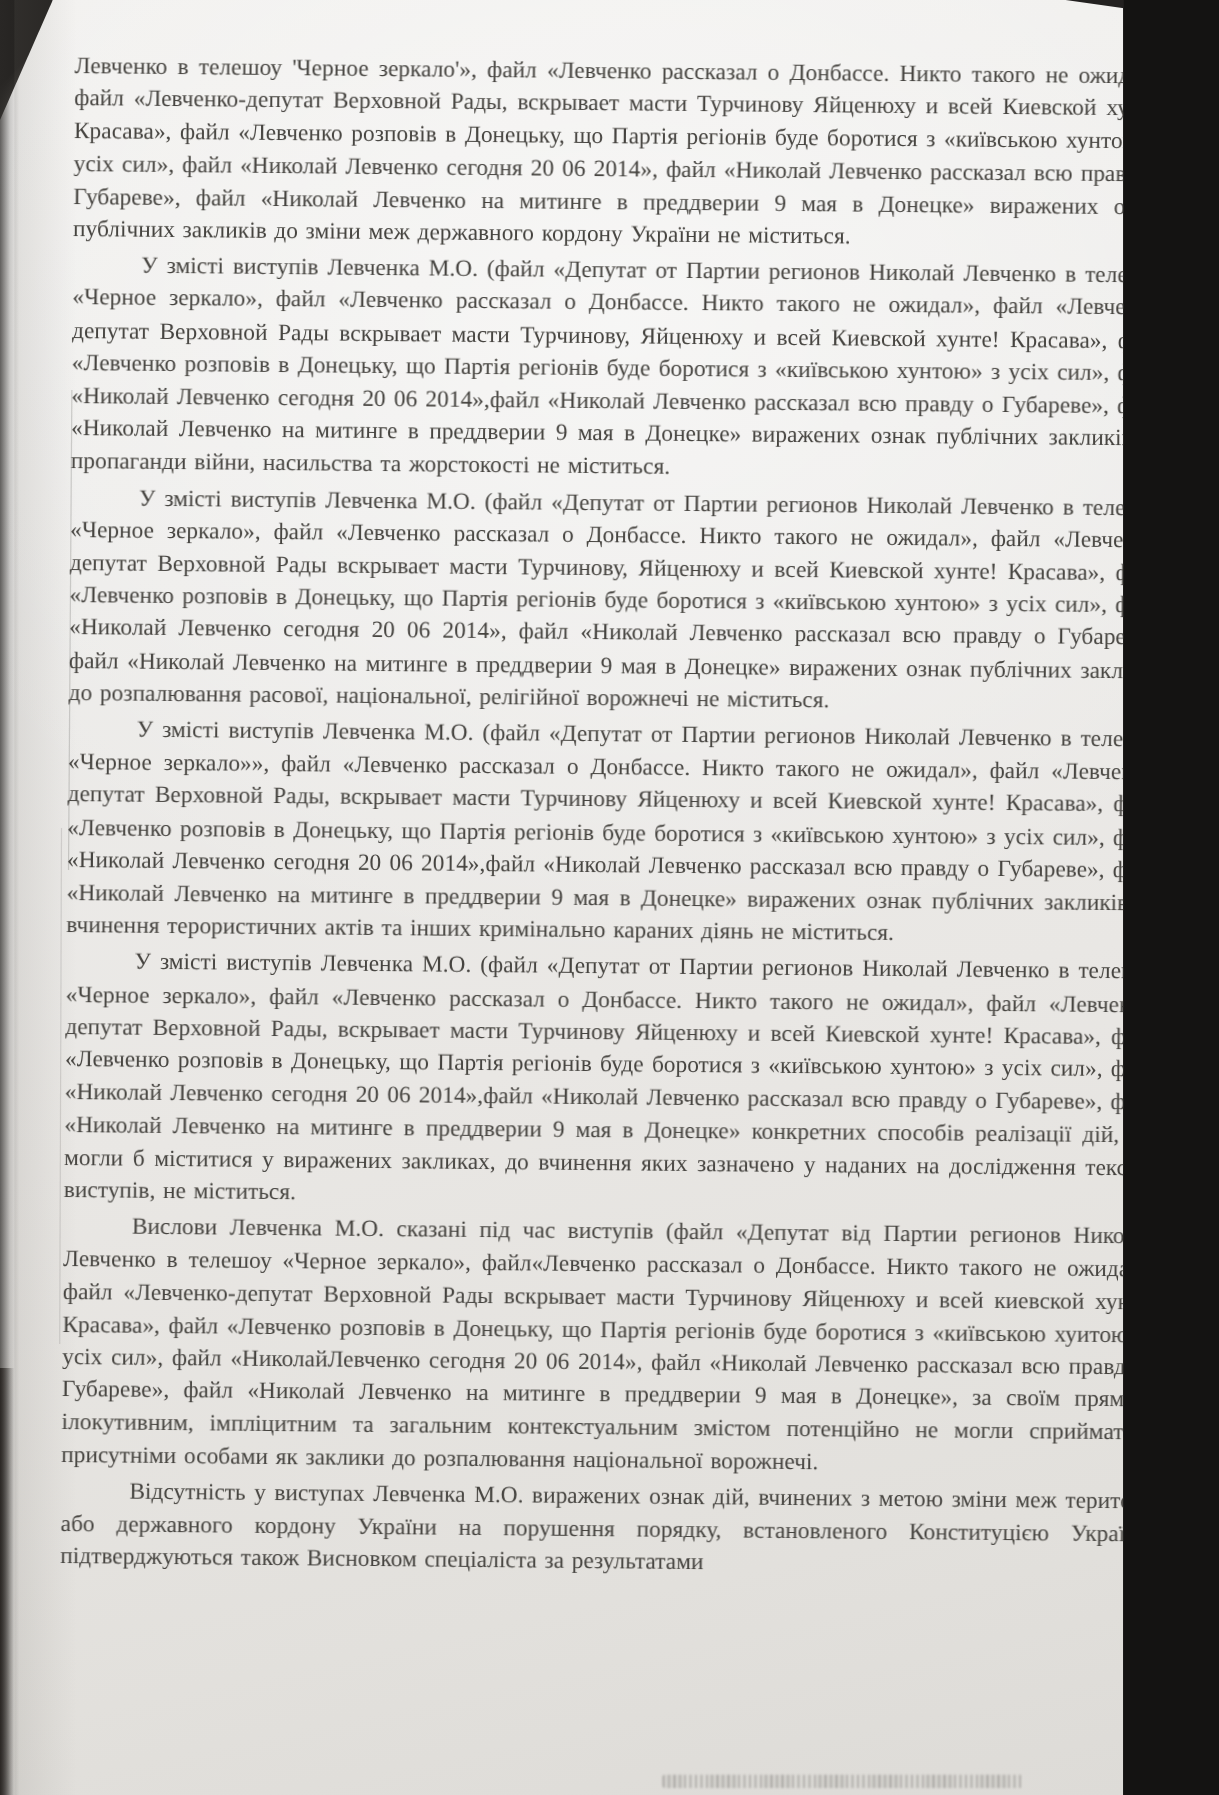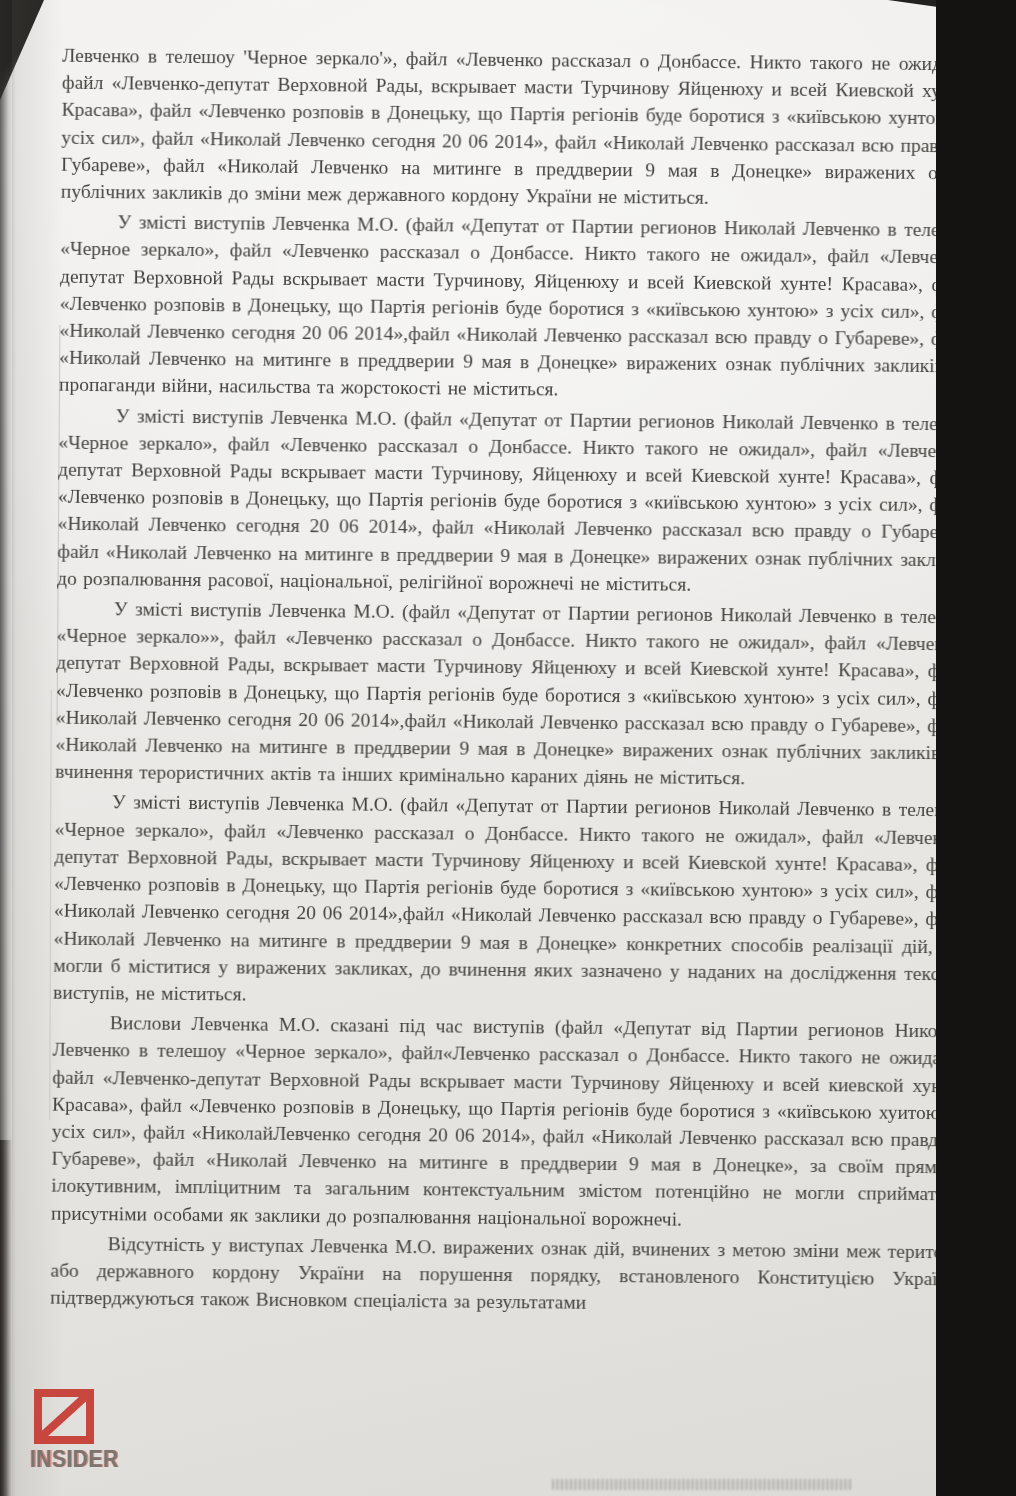--- a/index.html
+++ b/index.html
@@ -111,23 +111,16 @@
   <div class="doc-text">
     <p class="para no-indent">Левченко в телешоу 'Черное зеркало'», файл «Левченко рассказал о Донбассе. Никто такого не ожидал», файл «Левченко-депутат Верховной Рады, вскрывает масти Турчинову Яйценюху и всей Киевской хунте! Красава», файл «Левченко розповів в Донецьку, що Партія регіонів буде боротися з «київською хунтою» з усіх сил», файл «Николай Левченко сегодня 20 06 2014», файл «Николай Левченко рассказал всю правду о Губареве», файл «Николай Левченко на митинге в преддверии 9 мая в Донецке» виражених ознак публічних закликів до зміни меж державного кордону України не міститься.</p>
     <p class="para">У змісті виступів Левченка М.О. (файл «Депутат от Партии регионов Николай Левченко в телешоу «Черное зеркало», файл «Левченко рассказал о Донбассе. Никто такого не ожидал», файл «Левченко-депутат Верховной Рады вскрывает масти Турчинову, Яйценюху и всей Киевской хунте! Красава», файл «Левченко розповів в Донецьку, що Партія регіонів буде боротися з «київською хунтою» з усіх сил», файл «Николай Левченко сегодня 20 06 2014»,файл «Николай Левченко рассказал всю правду о Губареве», файл «Николай Левченко на митинге в преддверии 9 мая в Донецке» виражених ознак публічних закликів до пропаганди війни, насильства та жорстокості не міститься.</p>
     <p class="para">У змісті виступів Левченка М.О. (файл «Депутат от Партии регионов Николай Левченко в телешоу «Черное зеркало», файл «Левченко рассказал о Донбассе. Никто такого не ожидал», файл «Левченко-депутат Верховной Рады вскрывает масти Турчинову, Яйценюху и всей Киевской хунте! Красава», файл «Левченко розповів в Донецьку, що Партія регіонів буде боротися з «київською хунтою» з усіх сил», файл «Николай Левченко сегодня 20 06 2014», файл «Николай Левченко рассказал всю правду о Губареве», файл «Николай Левченко на митинге в преддверии 9 мая в Донецке» виражених ознак публічних закликів до розпалювання расової, національної, релігійної ворожнечі не міститься.</p>
     <p class="para">У змісті виступів Левченка М.О. (файл «Депутат от Партии регионов Николай Левченко в телешоу «Черное зеркало»», файл «Левченко рассказал о Донбассе. Никто такого не ожидал», файл «Левченко-депутат Верховной Рады, вскрывает масти Турчинову Яйценюху и всей Киевской хунте! Красава», файл «Левченко розповів в Донецьку, що Партія регіонів буде боротися з «київською хунтою» з усіх сил», файл «Николай Левченко сегодня 20 06 2014»,файл «Николай Левченко рассказал всю правду о Губареве», файл «Николай Левченко на митинге в преддверии 9 мая в Донецке» виражених ознак публічних закликів до вчинення терористичних актів та інших кримінально караних діянь не міститься.</p>
     <p class="para">У змісті виступів Левченка М.О. (файл «Депутат от Партии регионов Николай Левченко в телешоу «Черное зеркало», файл «Левченко рассказал о Донбассе. Никто такого не ожидал», файл «Левченко-депутат Верховной Рады, вскрывает масти Турчинову Яйценюху и всей Киевской хунте! Красава», файл «Левченко розповів в Донецьку, що Партія регіонів буде боротися з «київською хунтою» з усіх сил», файл «Николай Левченко сегодня 20 06 2014»,файл «Николай Левченко рассказал всю правду о Губареве», файл «Николай Левченко на митинге в преддверии 9 мая в Донецке» конкретних способів реалізації дій, що могли б міститися у виражених закликах, до вчинення яких зазначено у наданих на дослідження текстах виступів, не міститься.</p>
     <p class="para">Вислови Левченка М.О. сказані під час виступів (файл «Депутат від Партии регионов Николай Левченко в телешоу «Черное зеркало», файл«Левченко рассказал о Донбассе. Никто такого не ожидал», файл «Левченко-депутат Верховной Рады вскрывает масти Турчинову Яйценюху и всей киевской хунте! Красава», файл «Левченко розповів в Донецьку, що Партія регіонів буде боротися з «київською хуитою» з усіх сил», файл «НиколайЛевченко сегодня 20 06 2014», файл «Николай Левченко рассказал всю правду о Губареве», файл «Николай Левченко на митинге в преддверии 9 мая в Донецке», за своїм прямим, ілокутивним, імпліцитним та загальним контекстуальним змістом потенційно не могли сприйматись присутніми особами як заклики до розпалювання національної ворожнечі.</p>
     <p class="para">Відсутність у виступах Левченка М.О. виражених ознак дій, вчинених з метою зміни меж території або державного кордону України на порушення порядку, встановленого Конституцією України, підтверджуються також Висновком спеціаліста за результатами</p>
   </div>
 
-  <div class="watermark">
-    <svg class="wm-logo" width="62" height="60" viewBox="0 0 62 60">
-      <rect x="5" y="5" width="52" height="47" fill="none" stroke="#c63c34" stroke-width="8"></rect>
-      <line x1="8" y1="49" x2="53" y2="8" stroke="#c63c34" stroke-width="8"></line>
-    </svg>
-    <div class="wm-label">INSIDER</div>
-  </div>
 
   <div class="stamp"></div>
 
 </div>
 
 </body></html>

